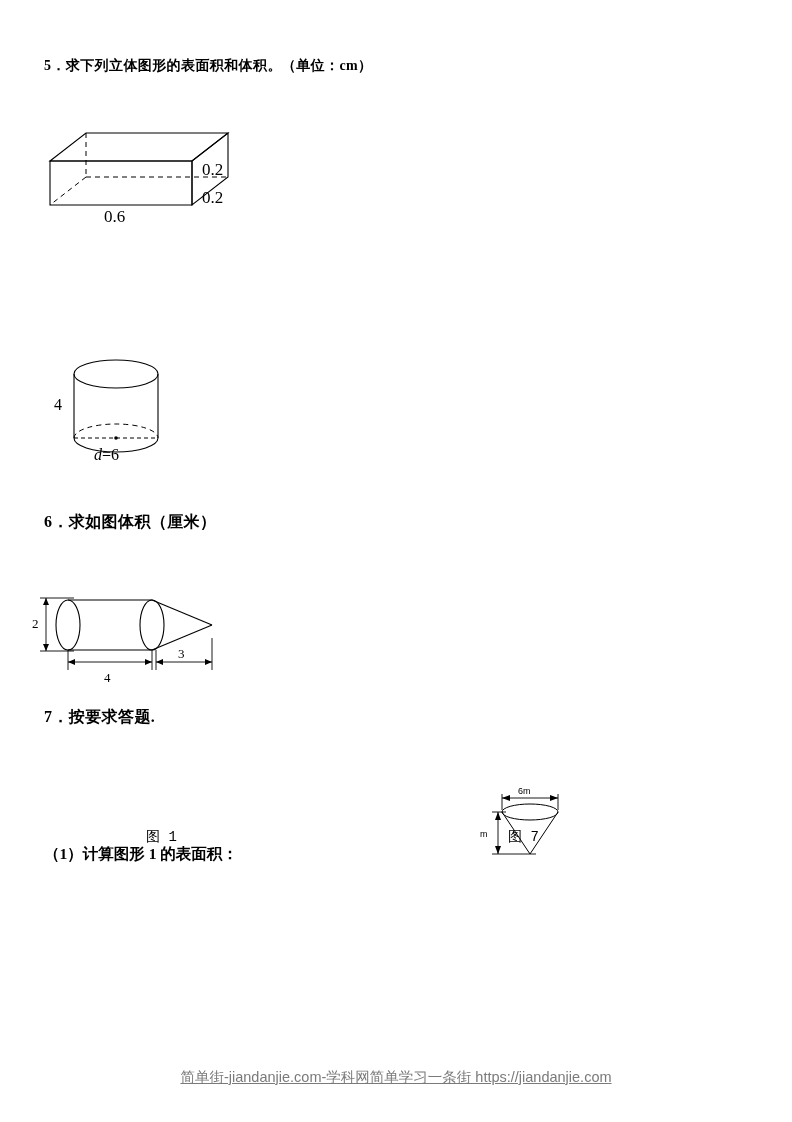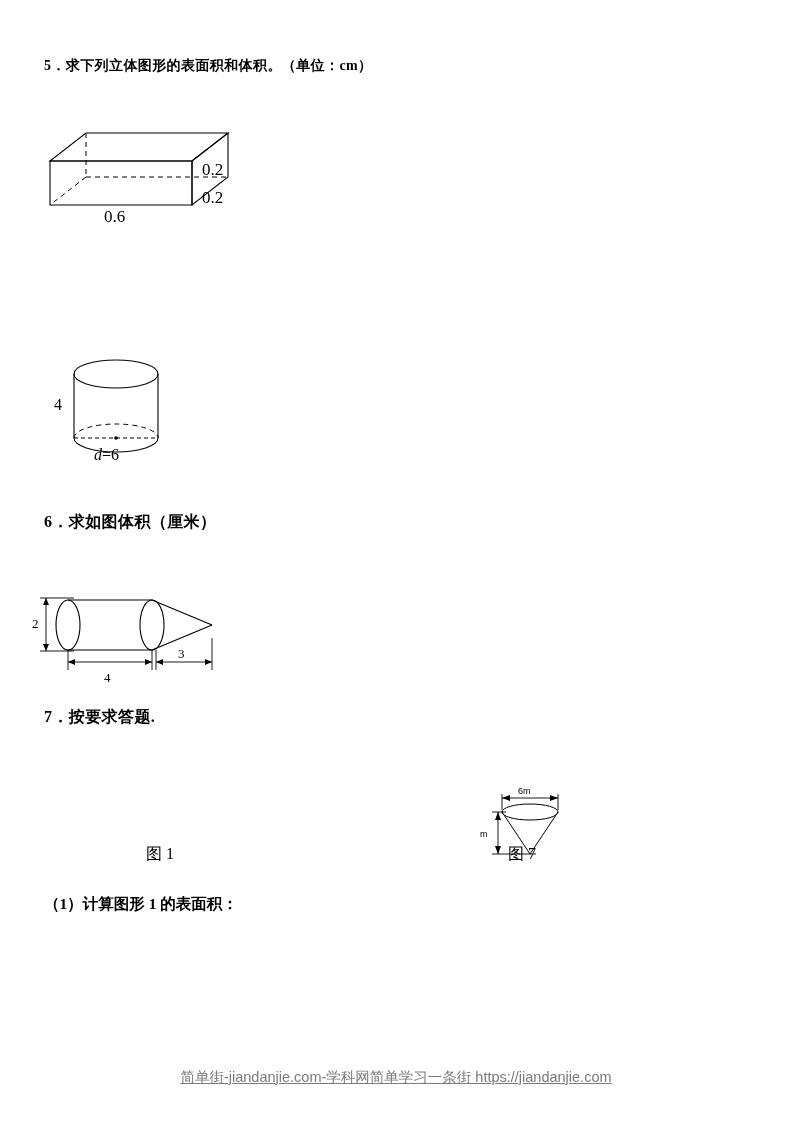--- a/index.html
+++ b/index.html
@@ -25,29 +25,28 @@
   .q6 { left:44px; top:512px; font-size:16px; }
   .q7 { left:44px; top:707px; font-size:16px; }
 
   .sub-q {
     position:absolute;
     font-family:"Liberation Serif", serif;
     font-weight:bold;
     font-size:15.5px;
     white-space:nowrap;
   }
-  .sub1 { left:44px; top:894px; }
+  .sub1 { left:44px; top:844px; }
   .sub2 { left:444px; top:858px; }
 
   .fig-caption {
     position:absolute;
-    font-family:Liberation Serif, serif;
-    font-size:16px;
+    font-family:Liberation Mono, monospace;
+    font-size:14px;
     white-space:nowrap;
-    margin-top:16px;
   }
   .cap1 { left:146px; top:828px; }
   .cap2 { left:508px; top:828px; }
 
   .figure { position:absolute; }
   .figure svg { display:block; }
 
   .fig-cuboid   { left:34px;  top:119px; }
   .fig-cylinder { left:52px;  top:348px; }
   .fig-bullet   { left:30px;  top:578px; }

